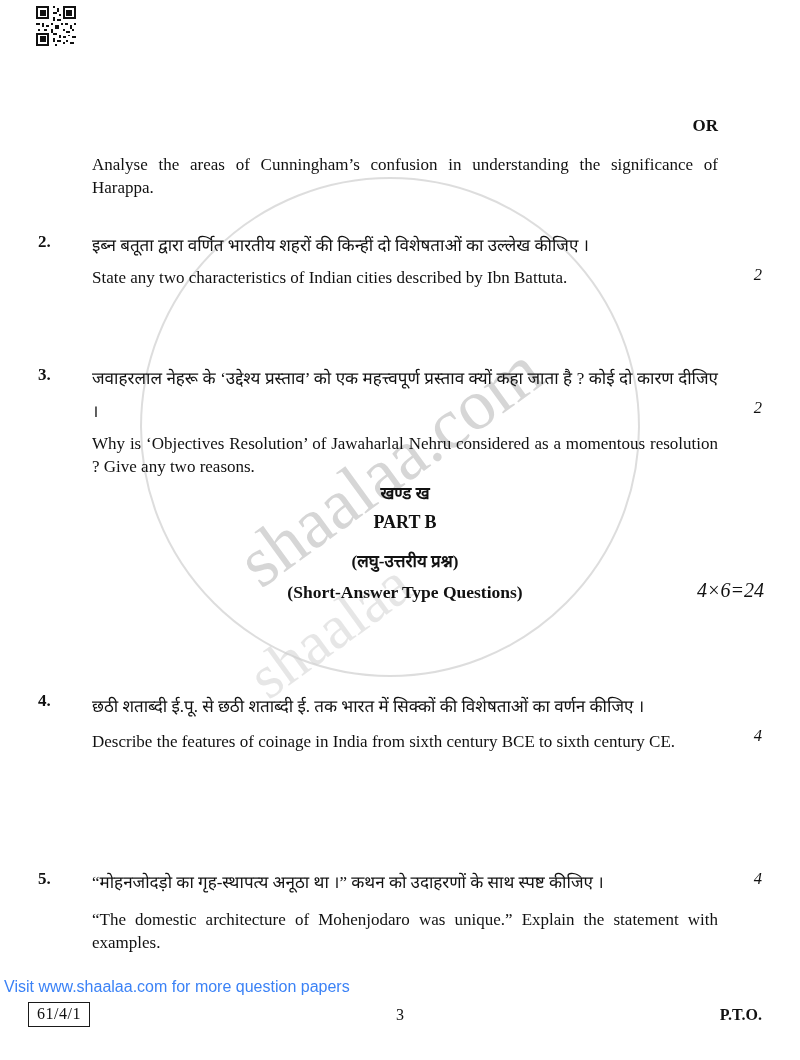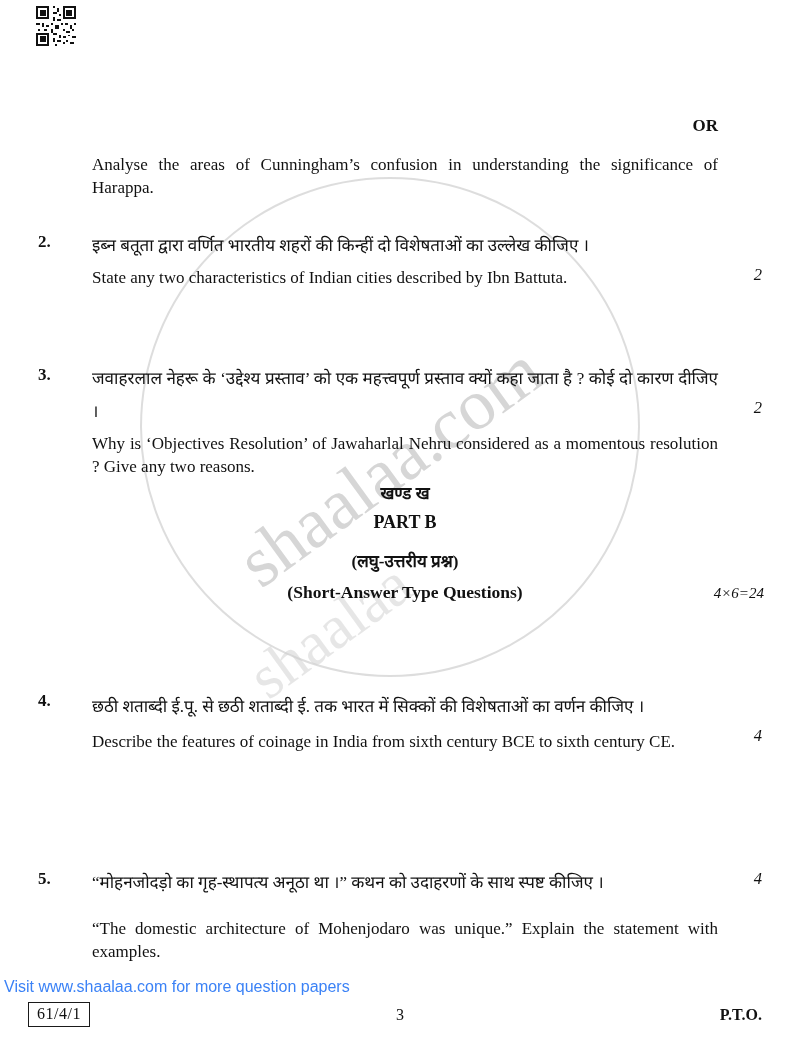--- a/index.html
+++ b/index.html
@@ -61,21 +61,21 @@
   .eng { margin-top: 4px; }
   .or-line { font-weight: bold; text-align: right; font-size: 17px; }
 
   .sec-h { text-align: center; font-weight: bold; }
   .sec-hindi-title { font-size: 17px; }
   .sec-part { font-size: 18px; margin-top: 8px; }
   .sec-hindi-sub { font-size: 17px; margin-top: 16px; }
   .sec-eng-sub { font-size: 17.5px; margin-top: 10px; position: relative; }
   .sec-marks {
     position: absolute; right: -46px; bottom: 1px;
-    font-style: italic; font-weight: normal; font-size: 15px; margin-left: 44px;
+    font-style: italic; font-weight: normal; font-size: 20px; margin-left: 44px;
   }
 
   
   .paper-code-box {
     position: absolute; left: 28px; top: 1002px; z-index: 2;
     border: 1.5px solid #1a1a1a;
     padding: 2px 8px 3px 8px;
     font-size: 16px; letter-spacing: 0.5px;
   }
   .page-num {
@@ -192,21 +192,21 @@
       <span class="qnum">4.</span>
       <span class="marks" style="top:38px">4</span>
       <p class="hindi" style="line-height:38px">छठी शताब्दी ई.पू. से छठी शताब्दी ई. तक भारत में सिक्कों की विशेषताओं का वर्णन कीजिए ।</p>
       <p class="para eng">Describe the features of coinage in India from sixth century BCE to sixth century CE.</p>
     </div>
 
     <div class="block" style="top:866px">
       <span class="qnum">5.</span>
       <span class="marks" style="top:3px">4</span>
       <p class="hindi">“मोहनजोदड़ो का गृह-स्थापत्य अनूठा था ।” कथन को उदाहरणों के साथ स्पष्ट कीजिए ।</p>
-      <p class="para" style="margin-top:18px">“The domestic architecture of Mohenjodaro was unique.” Explain the statement with examples.</p>
+      <p class="para" style="margin-top:9px">“The domestic architecture of Mohenjodaro was unique.” Explain the statement with examples.</p>
     </div>
 
   </div>
 
   <div class="paper-code-box">61/4/1</div>
   <div class="page-num">3</div>
   <div class="pto">P.T.O.</div>
   <div class="visit-line">Visit www.shaalaa.com for more question papers</div>
 
 </div>

